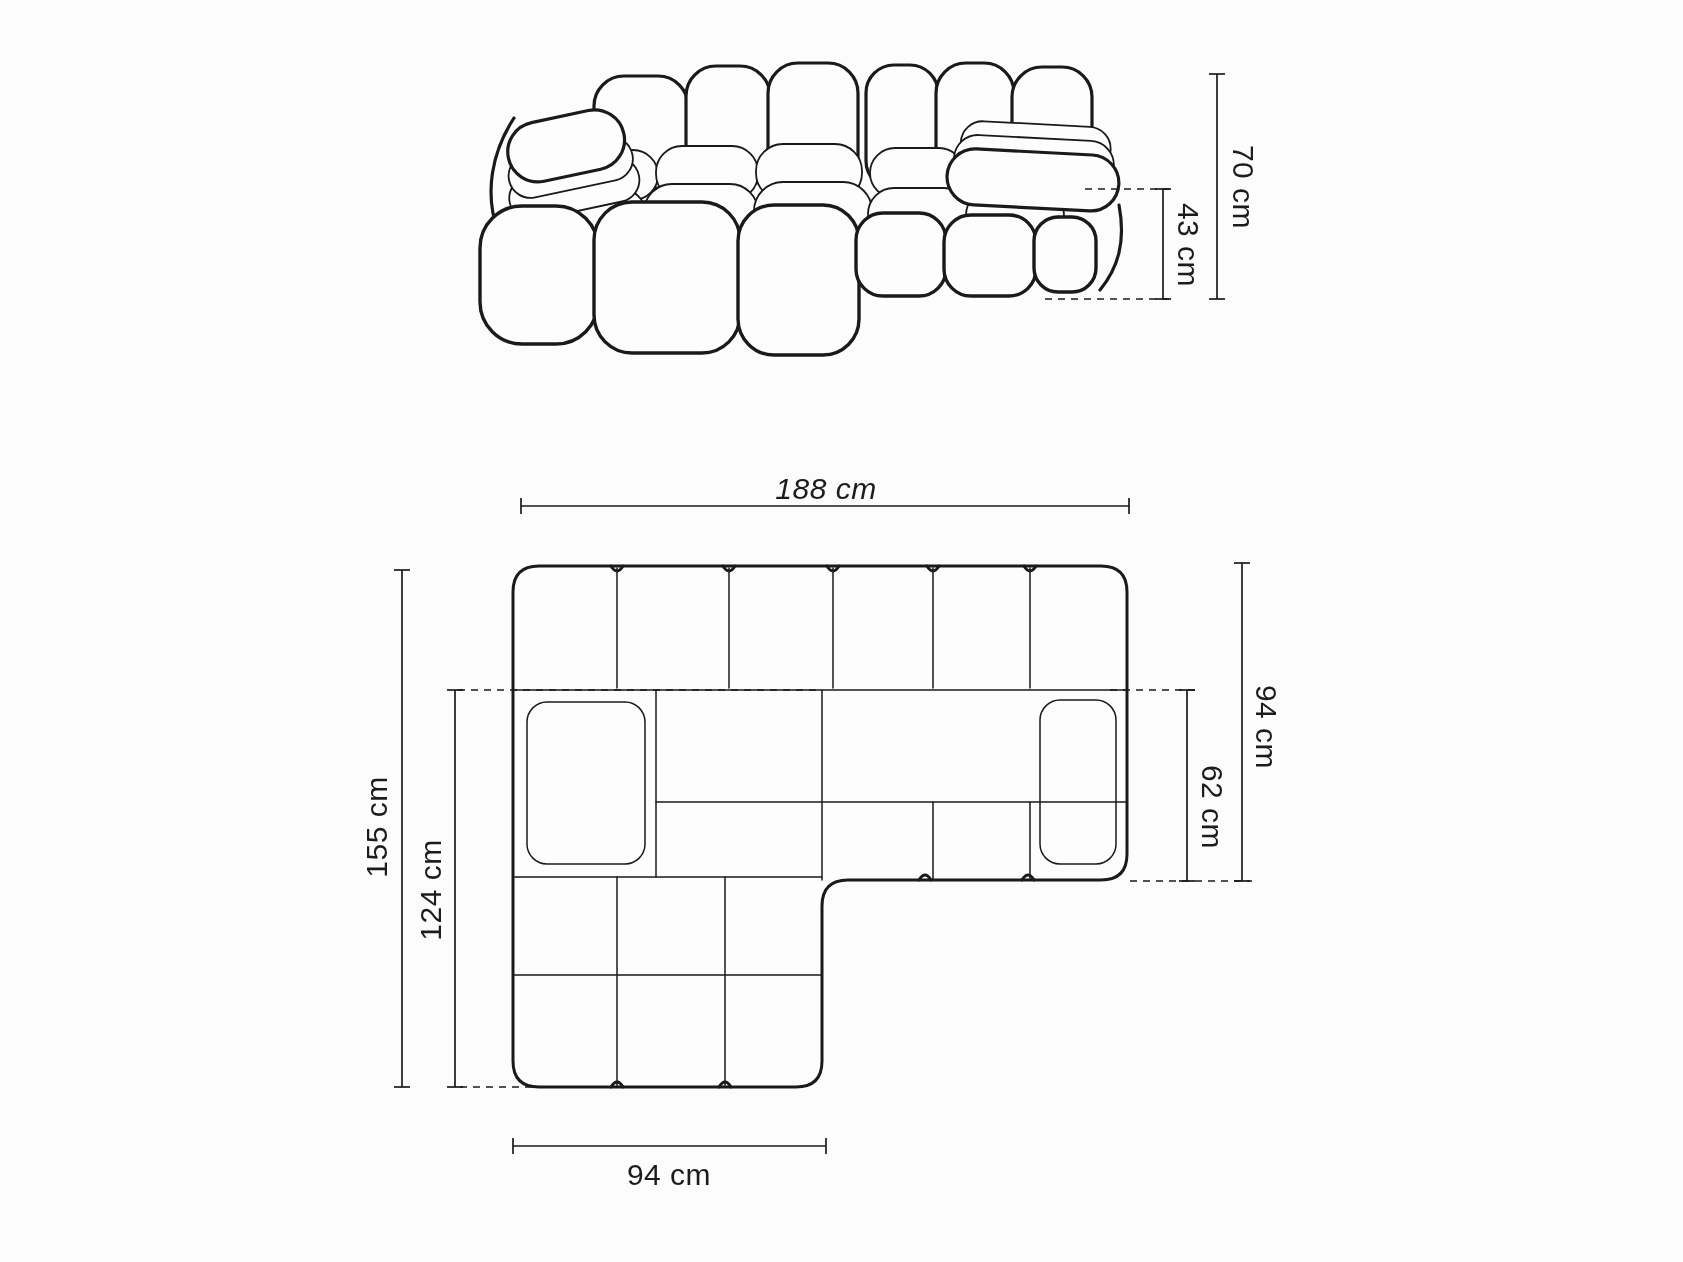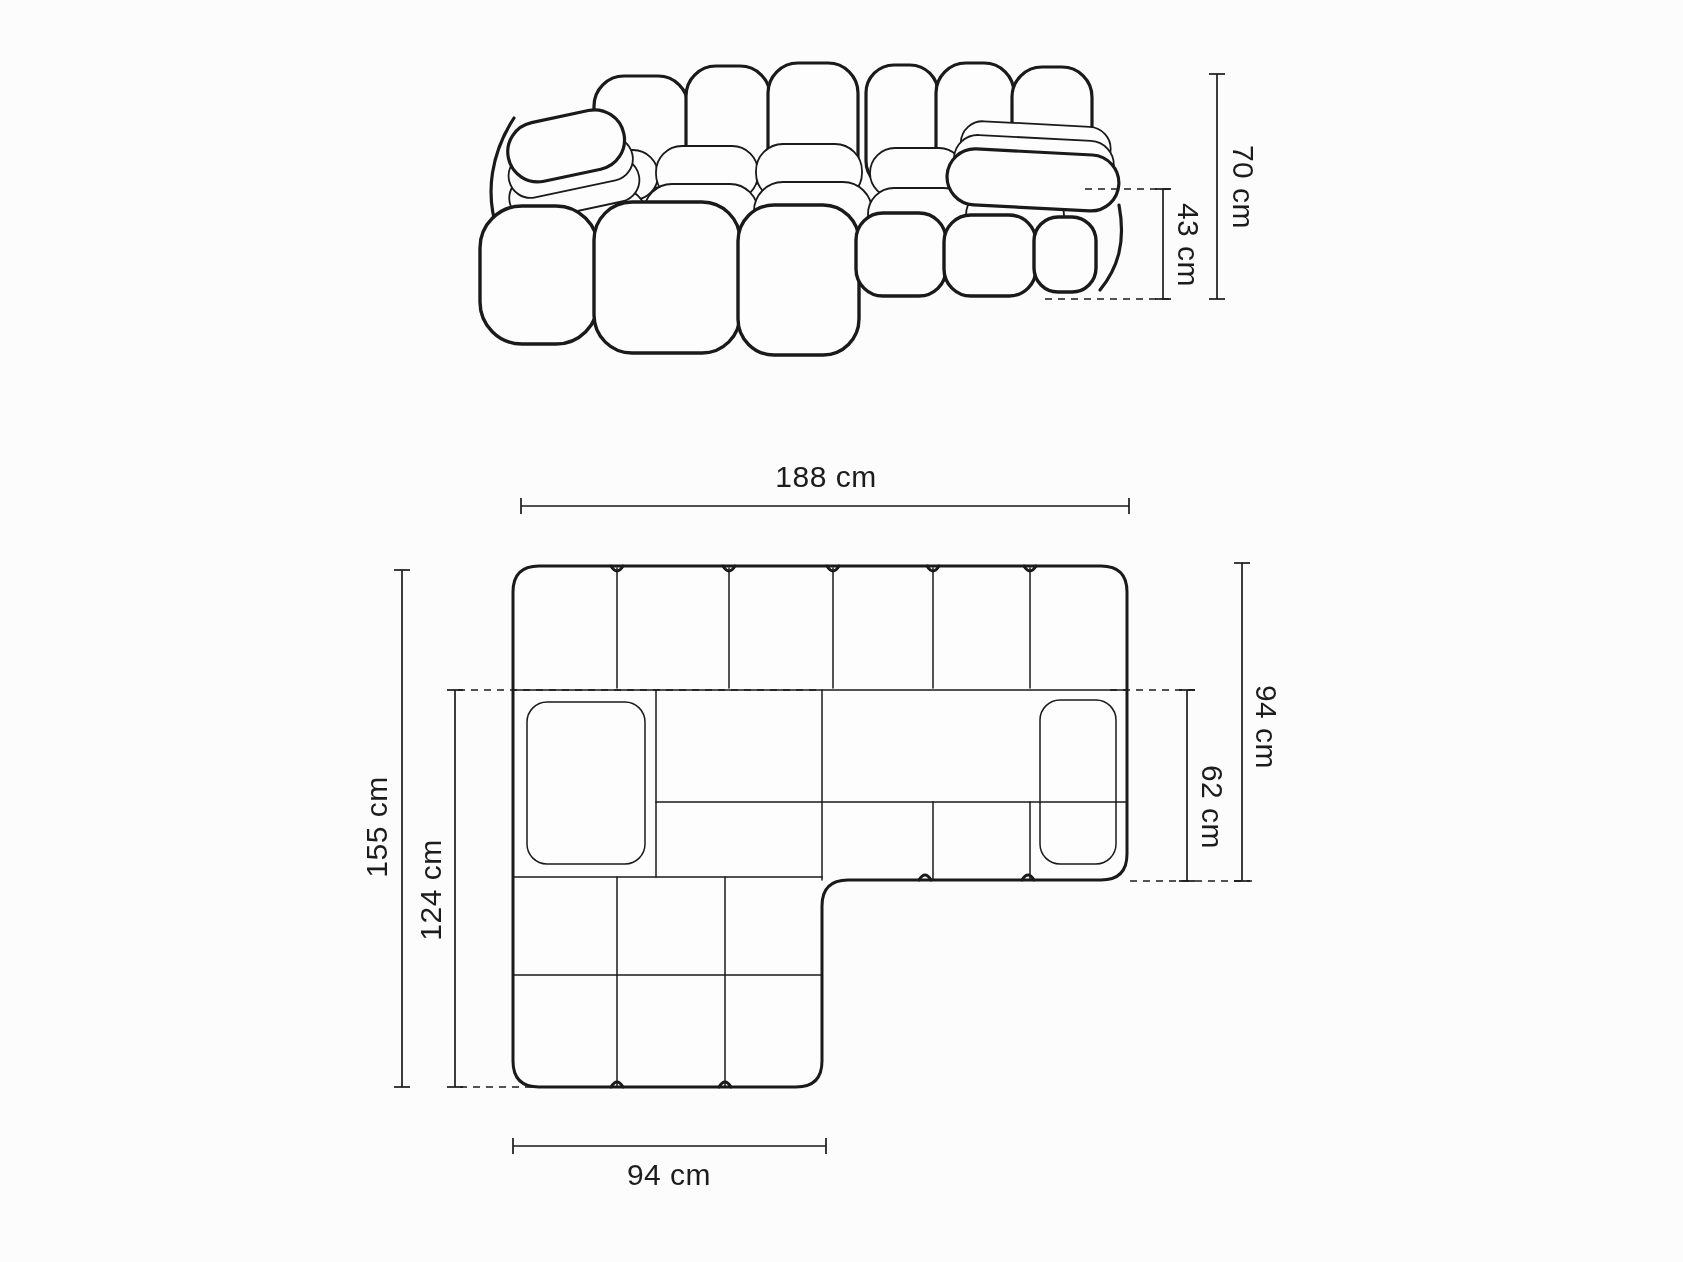--- a/index.html
+++ b/index.html
@@ -174,21 +174,21 @@
         <path d="M1110,690 H1197"></path>
         <path d="M1130,881 H1252"></path>
       </g>
     </g>
   </svg>
 
   <div class="dim-label rot-cw" style="left:1243px;top:187px;">70 cm</div>
 
   <div class="dim-label rot-cw" style="left:1188px;top:245px;">43 cm</div>
 
-  <div class="dim-label" style="left:826px;top:477px;">188 cm</div>
+  <div class="dim-label" style="left:826px;top:489px;font-style:italic;">188 cm</div>
 
   <div class="dim-label rot-ccw" style="left:377px;top:827px;">155 cm</div>
 
   <div class="dim-label rot-ccw" style="left:431px;top:890px;">124 cm</div>
 
   <div class="dim-label rot-cw" style="left:1266px;top:727px;">94 cm</div>
 
   <div class="dim-label rot-cw" style="left:1212px;top:807px;">62 cm</div>
 
   <div class="dim-label" style="left:669px;top:1175px;">94 cm</div>

